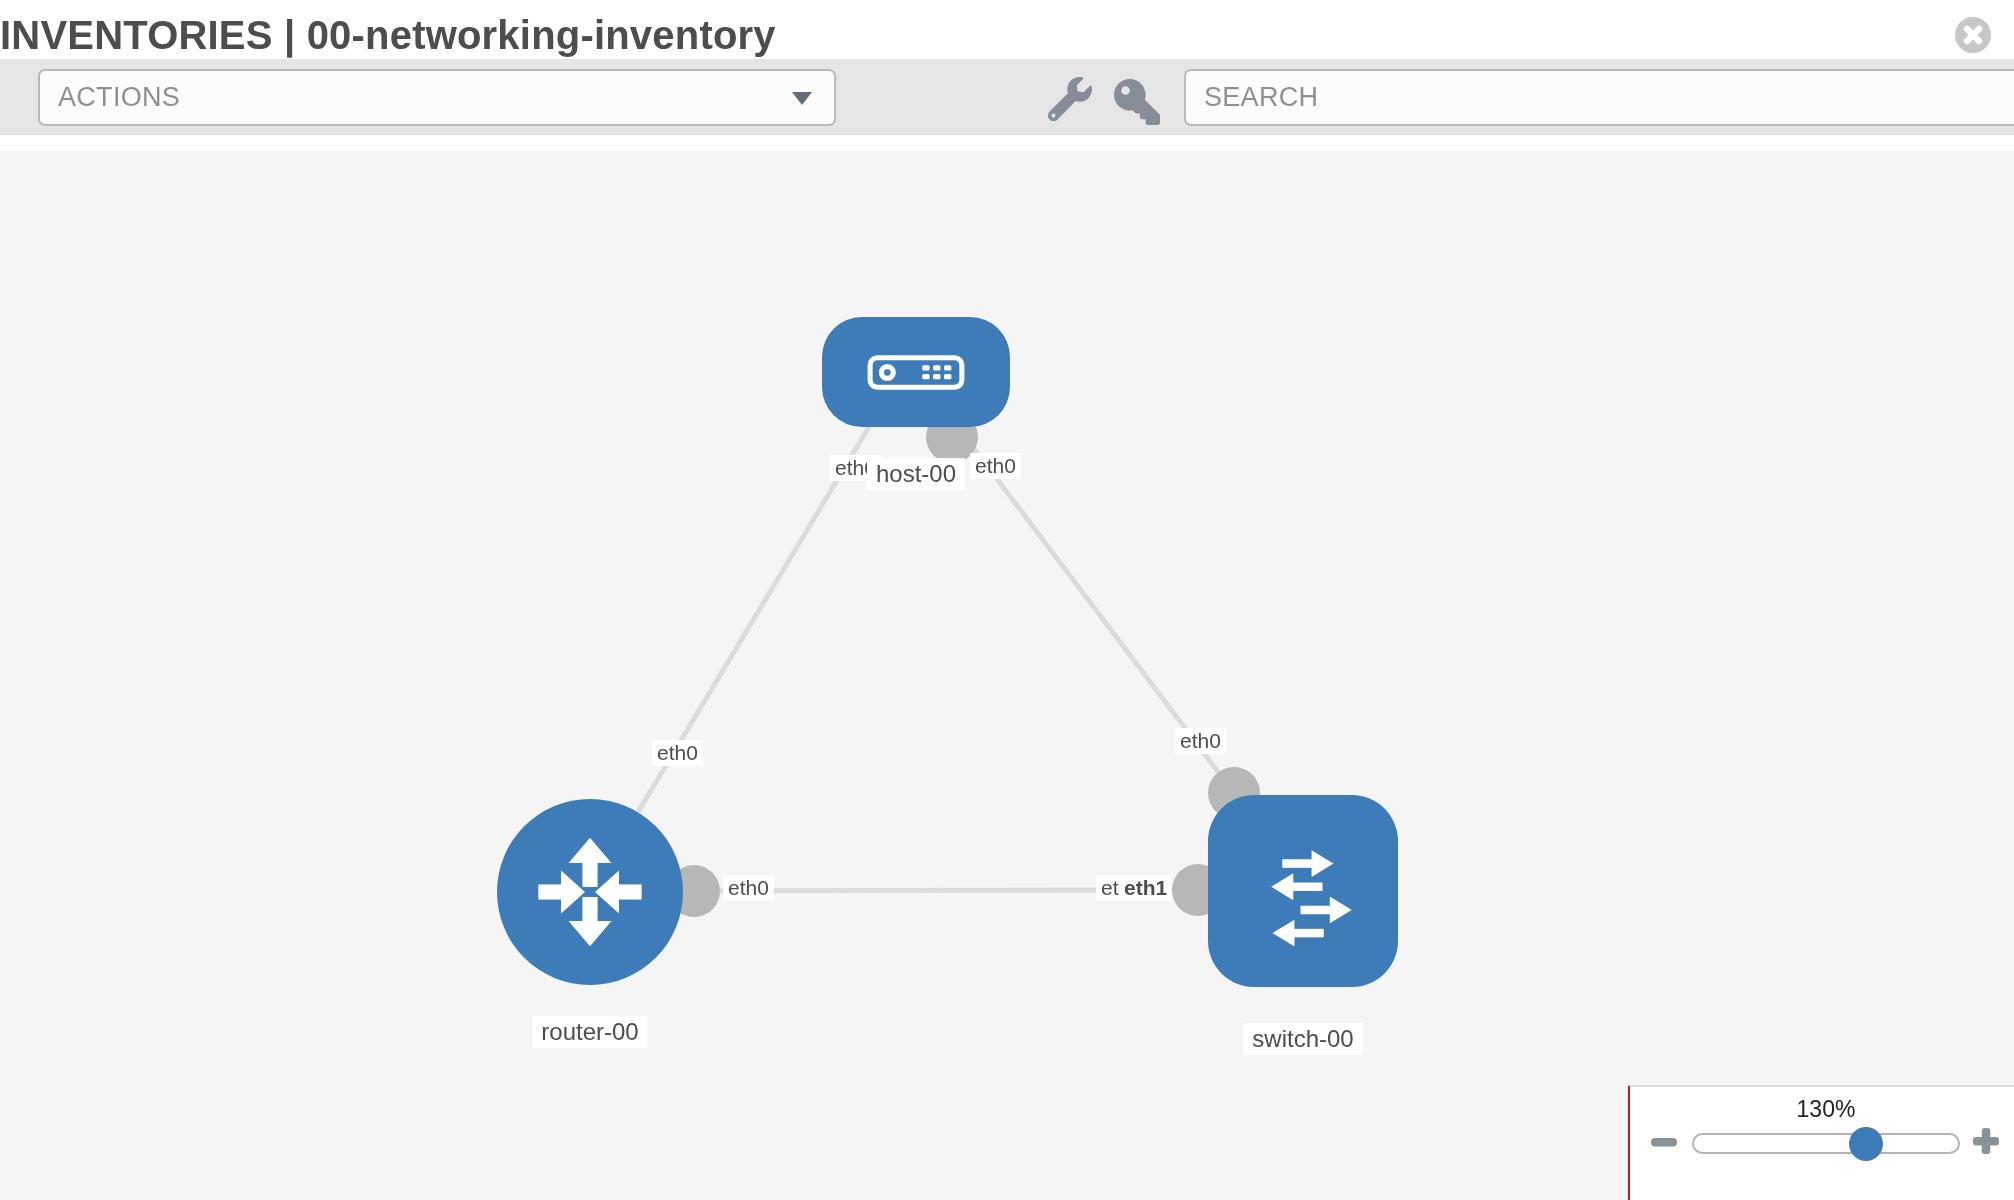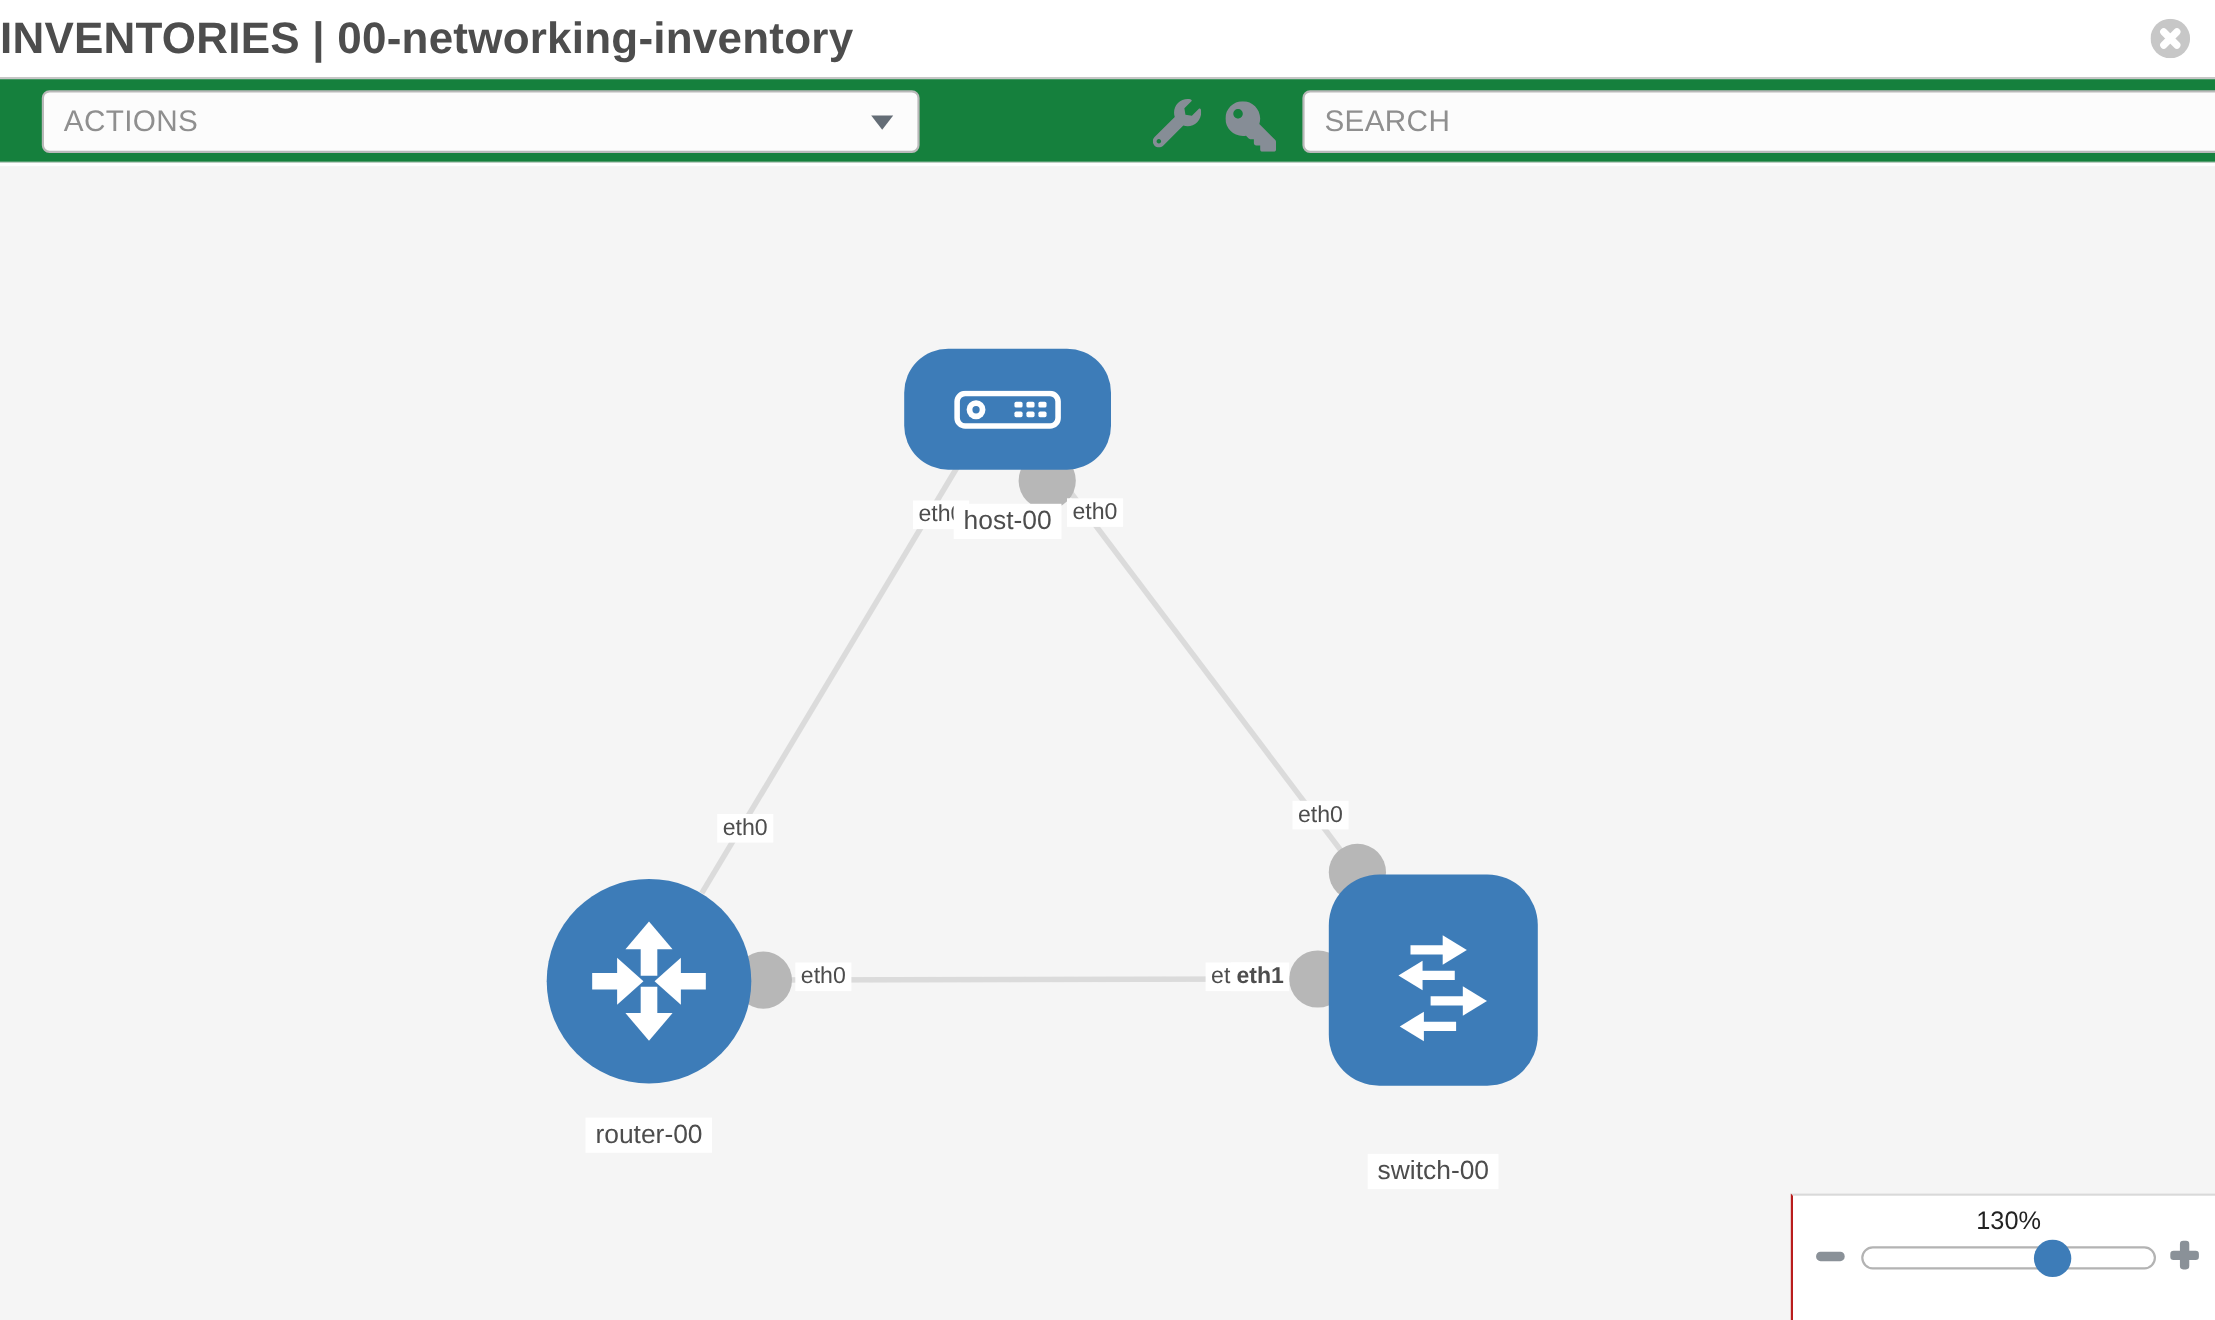--- a/index.html
+++ b/index.html
@@ -8,22 +8,22 @@
   body { position:relative; }
 
   
   .header { position:absolute; top:0; left:0; right:0; height:72px;
     background:#ffffff; border-bottom:2px solid #c6c6c6;
     display:flex; align-items:center; }
   .page-title { font-size:40px; font-weight:700; color:#4d4d4d; letter-spacing:.2px; }
   .close-btn { position:absolute; right:23px; top:17px; width:36px; height:36px; cursor:pointer; }
 
   
-  .toolbar { position:absolute; top:72px; left:0; right:0; height:76px;
-    background:#15803d; border-bottom:1px solid #dcdcdc; }
+  .toolbar { position:absolute; top:59px; left:0; right:0; height:76px;
+    background:#e5e5e5; border-bottom:1px solid #dcdcdc; }
   .select-box { position:absolute; top:10px; height:57px; background:#fcfcfc;
     border:2px solid #b9b9b9; border-radius:7px; display:flex; align-items:center;
     font-size:27px; color:#8f8f8f; padding-left:18px; letter-spacing:.3px; cursor:pointer; }
   .actions-box { left:38px; width:798px; }
   .search-box  { left:1184px; width:892px; }
   .caret { position:absolute; right:22px; top:50%; margin-top:-6px;
     width:0; height:0; border-left:10px solid transparent; border-right:10px solid transparent;
     border-top:13px solid #646d76; }
   .tool-icon { position:absolute; cursor:pointer; }
   .wrench-wrap { left:1048px; top:18px; width:44px; height:44px; }
@@ -39,21 +39,21 @@
   .node-router { left:497px; top:648px; width:186px; height:186px; border-radius:50%; }
   .node-switch { left:1208px; top:644px; width:190px; height:192px; border-radius:46px; }
 
   .lbl { position:absolute; background:#ffffff; color:#4d4d4d; white-space:nowrap; }
   .node-lbl { font-size:24px; padding:2px 9px; transform:translateX(-50%); z-index:6;margin-top:16px; }
   .if-lbl   { font-size:21px; padding:1px 5px; z-index:4; }
   .if-lbl.front { z-index:5; }
 
   .lbl-host    { left:916px;  top:291px; }
   .lbl-router  { left:590px;  top:849px; }
-  .lbl-switch  { left:1303px; top:882px;text-align:right; }
+  .lbl-switch  { left:1303px; top:856px;text-align:right; }
   .if-a { left:830px;  top:304px; }
   .if-b { left:970px;  top:302px; }
   .if-c { left:652px;  top:589px; }
   .if-d { left:1175px; top:577px; }
   .if-e { left:723px;  top:724px; }
   .if-f { left:1096px; top:724px; }
   .if-g { left:1119px; top:724px;font-weight:bold; }
 
   
   .zoom-panel { position:absolute; right:0; bottom:0; width:386px; height:115px;

